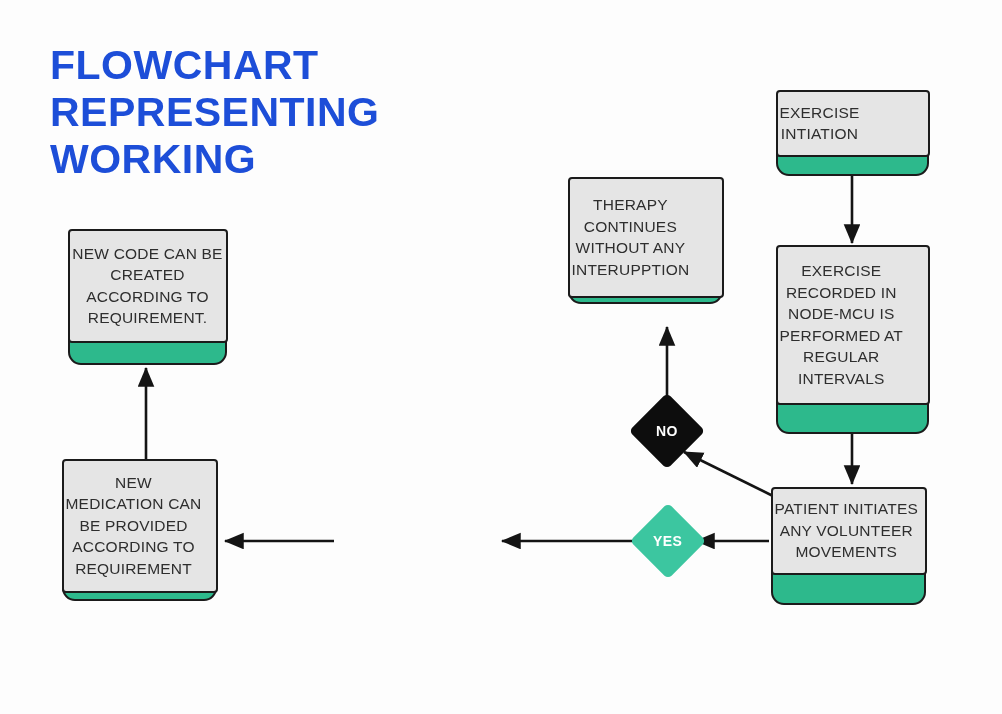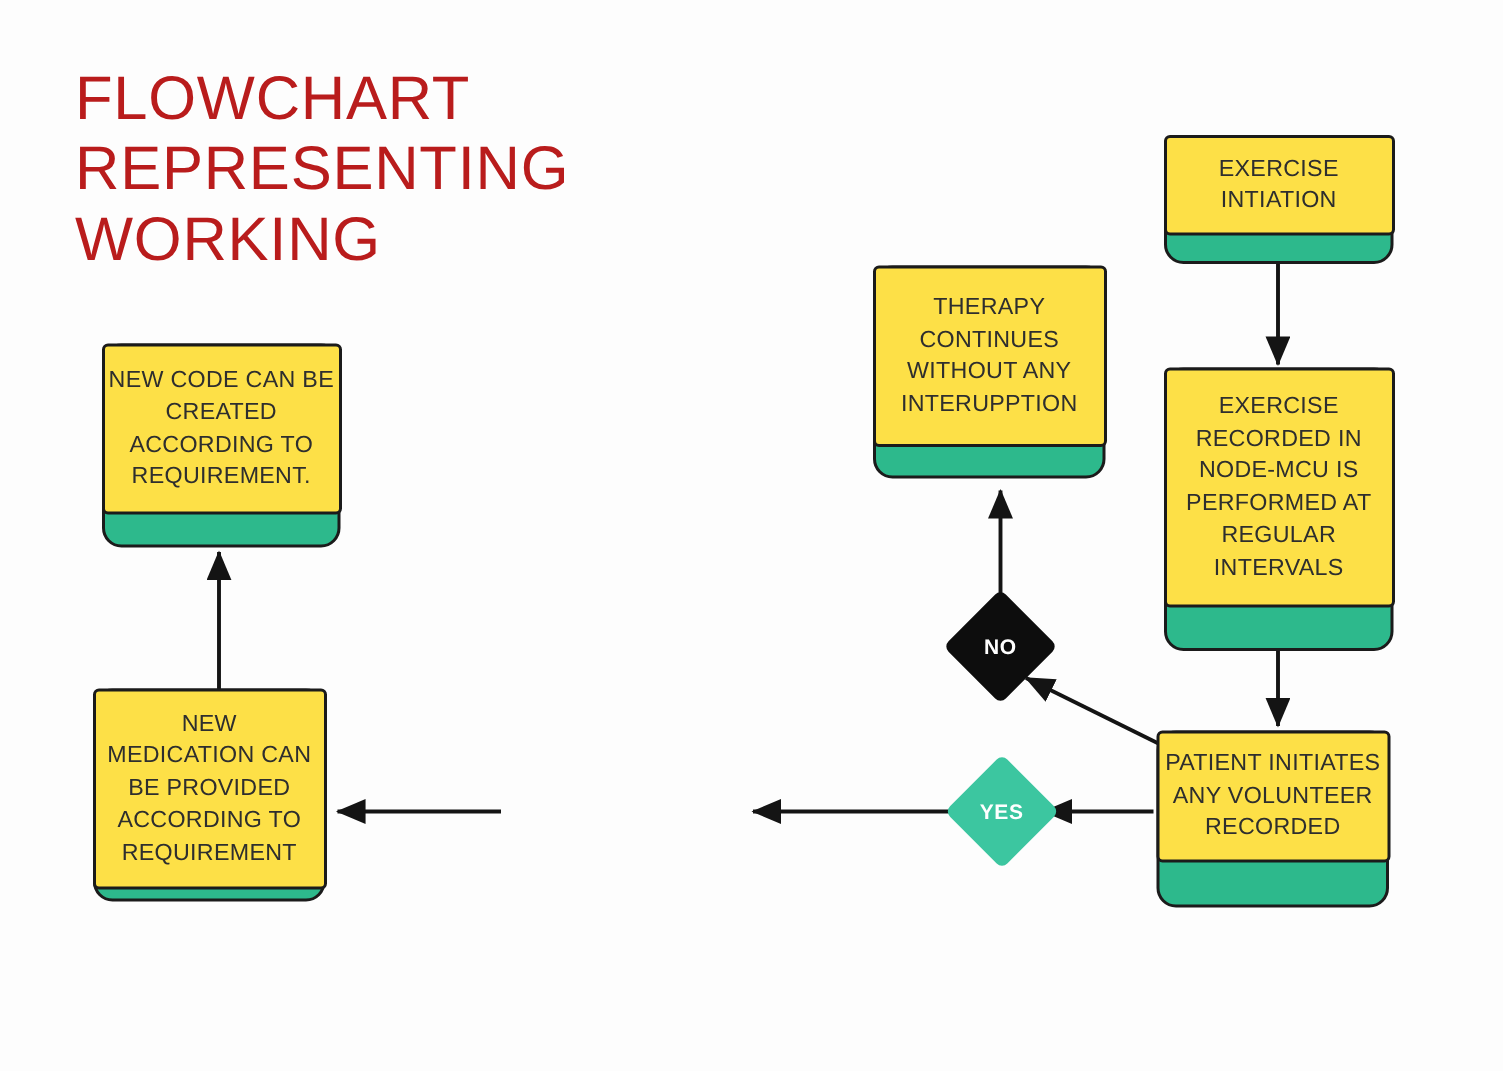--- a/index.html
+++ b/index.html
@@ -13,25 +13,25 @@
     height: 714px;
     background: #fdfdfd;
     overflow: hidden;
     font-family: "Liberation Sans", sans-serif;
   }
   #title {
     position: absolute;
     left: 50px;
     top: 42px;
     width: 420px;
-    color: #b91c1c;
+    color: #1d4ed8;
     font-size: 41px;
     line-height: 47px;
     letter-spacing: 0.5px;
-    font-weight: 400;
+    font-weight: 700;
     white-space: pre-line;
     font-family: "Liberation Sans", sans-serif;
   }
   #connectors {
     position: absolute;
     left: 0;
     top: 0;
     width: 1002px;
     height: 714px;
     pointer-events: none;
@@ -44,28 +44,28 @@
     background: #2DB98C;
     display: flex;
     flex-direction: column;
     align-items: stretch;
     overflow: visible;
   }
   .node-face {
     box-sizing: border-box;
     border: 2.5px solid #1b1b1b;
     border-radius: 4px;
-    background: #fde047;
+    background: #e5e5e5;
     position: absolute;
     left: -2.5px;
     right: -2.5px;
     top: -2.5px;
     display: flex;
     align-items: center;
-    justify-content: center;
+    justify-content: flex-start;
     text-align: center;
     padding: 6px 2px;
   }
   .node-text {
     color: #2e2e2e;
     font-size: 15.5px;
     line-height: 21.5px;
     letter-spacing: 0.2px;
     white-space: pre-line;
     font-family: "Liberation Sans", sans-serif;
@@ -137,25 +137,25 @@
 PERFORMED AT
 REGULAR
 INTERVALS</div>
     </div>
   </div>
 
   <div class="node" style="left:771px; top:487px; width:155px; height:118px;">
     <div class="node-face" style="height:88px;">
       <div class="node-text">PATIENT INITIATES
 ANY VOLUNTEER
-RECORDED</div>
+MOVEMENTS</div>
     </div>
   </div>
 
-  <div class="node" style="left:582px; top:177px; width:155px; height:142px;">
+  <div class="node" style="left:568px; top:177px; width:155px; height:127px;">
     <div class="node-face" style="height:121px;">
       <div class="node-text">THERAPY
 CONTINUES
 WITHOUT ANY
 INTERUPPTION</div>
     </div>
   </div>
 
 
   <div class="node" style="left:62px; top:459px; width:155px; height:142px;">

